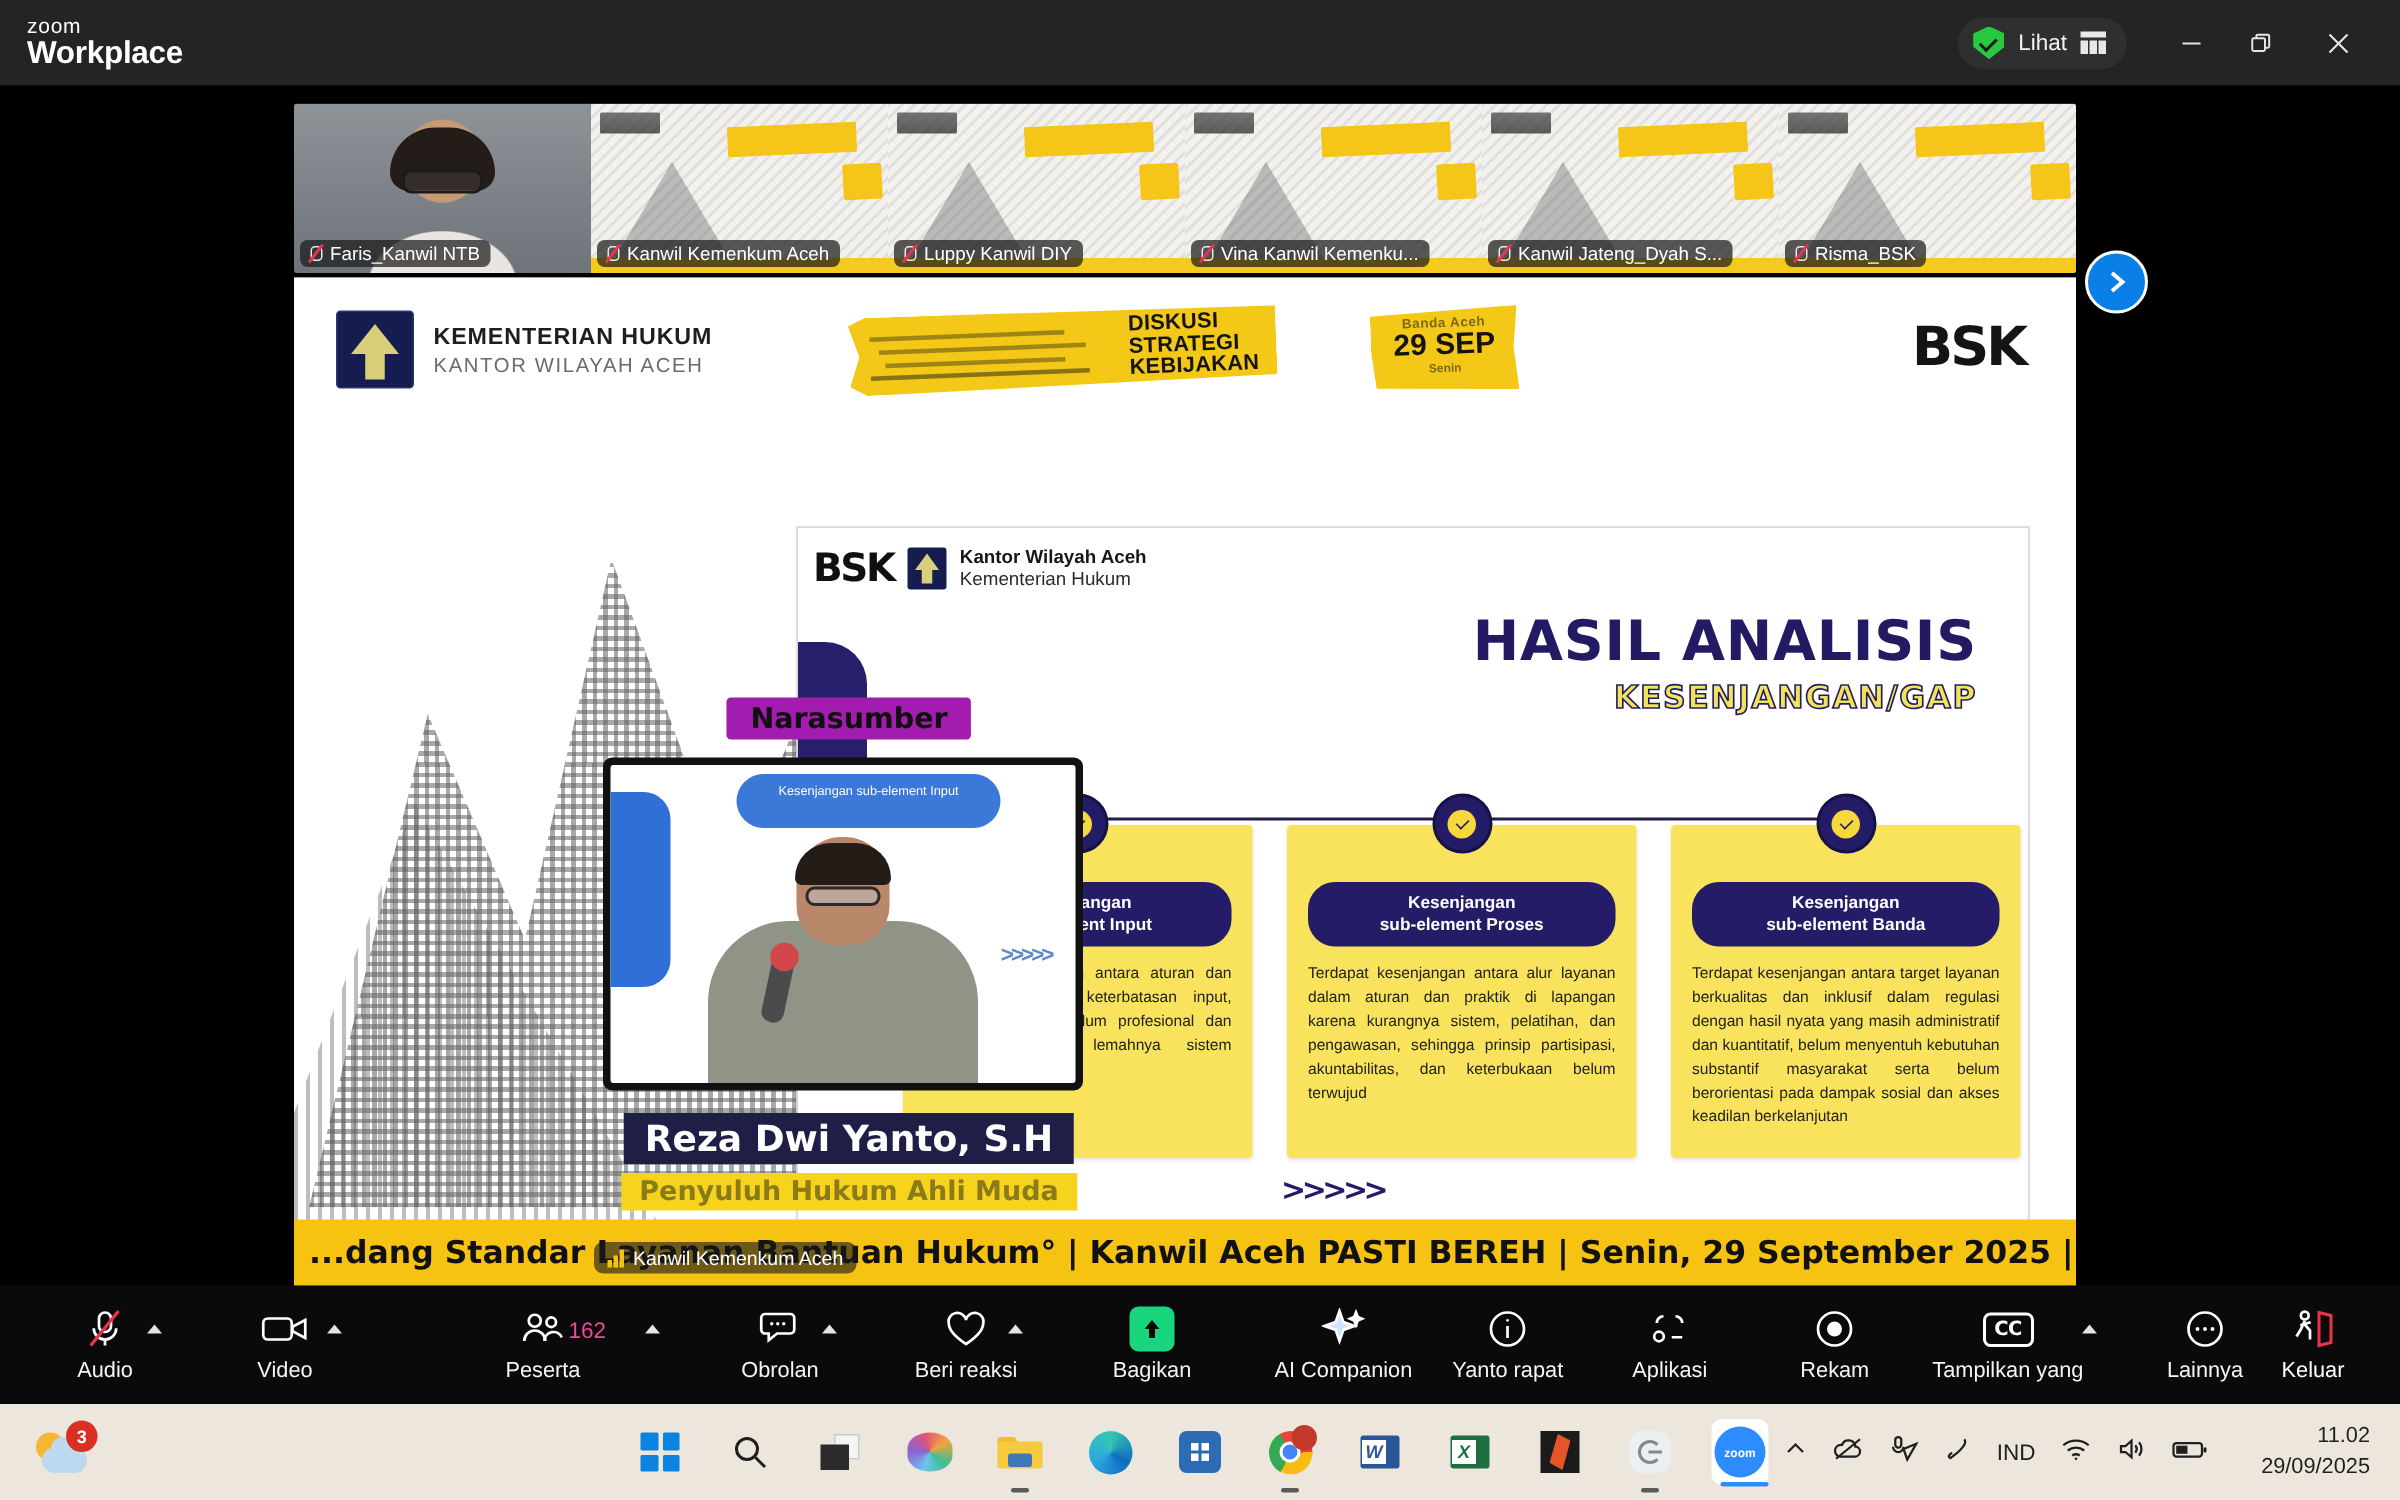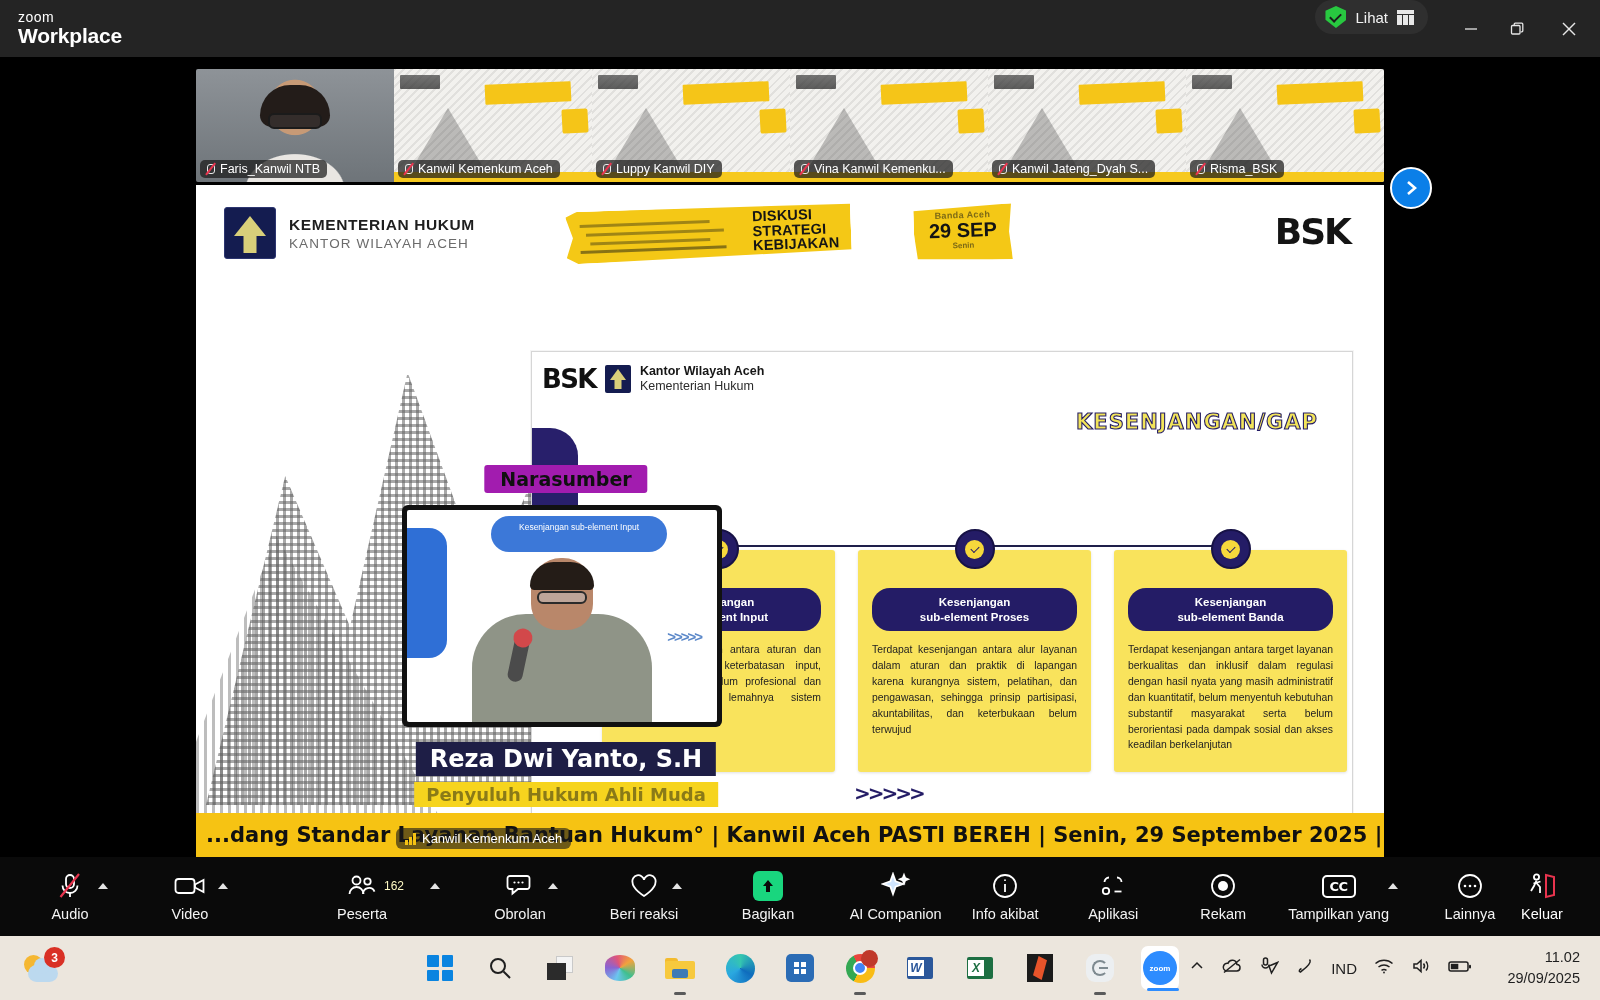--- a/index.html
+++ b/index.html
@@ -13,21 +13,21 @@
 
   
   .titlebar {
     position: absolute; left:0; top:0; width:1600px; height:57px;
     background:#242424;
     display:flex; align-items:center;
   }
   .zoom-logo { margin-left:18px; line-height:1.05; color:#fff; }
   .zoom-logo .z1 { font-size:14px; letter-spacing:.5px; font-weight:400; display:block;}
   .zoom-logo .z2 { font-size:21px; font-weight:600; display:block; letter-spacing:-.2px;}
-  .tb-right { position:absolute; right:2px; top:0; height:57px; display:flex; }
+  .tb-right { position:absolute; right:12px; top:0; height:57px; display:flex; align-items:center; }
   .lihat-pill {
     display:flex; align-items:center; gap:9px;
     background:#2f2f2f; border-radius:19px; height:34px; padding:0 14px 0 10px;
     margin-right:20px;
   }
   .shield {
     width:21px;height:22px;background:#28c840;
     clip-path: polygon(50% 0,100% 22%,100% 62%,50% 100%,0 62%,0 22%);
     position:relative;
   }
@@ -336,21 +336,21 @@
     position:relative; height:79px; display:flex; flex-direction:column;
     align-items:center; justify-content:center; gap:5px; color:#fff; min-width:72px;
   }
   .tbicon{height:30px;display:flex;align-items:center;justify-content:center;}
   .tblabel{font-size:14.5px;color:#f4f4f4;white-space:nowrap;}
   .caret{
     position:absolute; right:-2px; top:26px; width:0;height:0;
     border-left:5px solid transparent;border-right:5px solid transparent;border-bottom:6px solid #e4e4e4;
   }
   .tbicon svg{fill:none;stroke:#fff;stroke-width:1.8;}
-  .pcount{position:absolute; right:-6px; top:22px; font-size:12px; color:#fef9c3;}
+  .pcount{position:absolute; right:-6px; top:22px; font-size:15px; color:#ec4899;}
   .shareico{
     width:30px;height:30px;background:#19d67e;border-radius:6px;
     display:flex;align-items:center;justify-content:center;
   }
   .shareico svg{stroke:#0a0a0a;fill:#0a0a0a;stroke-width:0;}
   .ccbox{
     width:34px;height:23px;border:2px solid #fff;border-radius:5px;
     display:flex;align-items:center;justify-content:center;font-size:13px;font-weight:700;color:#fff;
     font-family:"DejaVu Sans", sans-serif; letter-spacing:-.5px;
   }
@@ -559,20 +559,21 @@
         <div class="deck-head">
           <span class="bsk-sm">BSK</span>
           <span class="garuda-sm"></span>
           <span class="ht">
             <b>Kantor Wilayah Aceh</b>
             <span>Kementerian Hukum</span>
           </span>
         </div>
 
         <div class="deck-title">
+          <div class="t1">HASIL ANALISIS</div>
           <div class="t2">KESENJANGAN/GAP</div>
         </div>
 
         <div class="connector"></div>
 
         <div class="cards">
 
           <div class="card">
             <div class="knob">
                 <span class="inner"></span>
@@ -731,21 +732,21 @@
     </div>
 
     <div class="tbitem" style="margin-left:34px;">
       <div class="tbicon">
         <svg width="28" height="28" viewBox="0 0 28 28">
           <circle cx="14" cy="14" r="11"></circle>
             <line x1="14" y1="12" x2="14" y2="20"></line>
             <circle cx="14" cy="8.2" r=".9" fill="#fff" stroke="none"></circle>
         </svg>
       </div>
-      <div class="tblabel">Info akibat</div>
+      <div class="tblabel">Yanto rapat</div>
     </div>
 
     <div class="tbitem" style="margin-left:36px;">
       <div class="tbicon">
         <svg width="28" height="26" viewBox="0 0 28 26">
           <path d="M10 4.5 A4.5 4.5 0 0 0 5.5 9"></path>
             <path d="M18 4.5 A4.5 4.5 0 0 1 22.5 9"></path>
           <circle cx="7" cy="18" r="3.2"></circle>
             <line x1="15.5" y1="18.5" x2="22.5" y2="18.5"></line>
         </svg>

